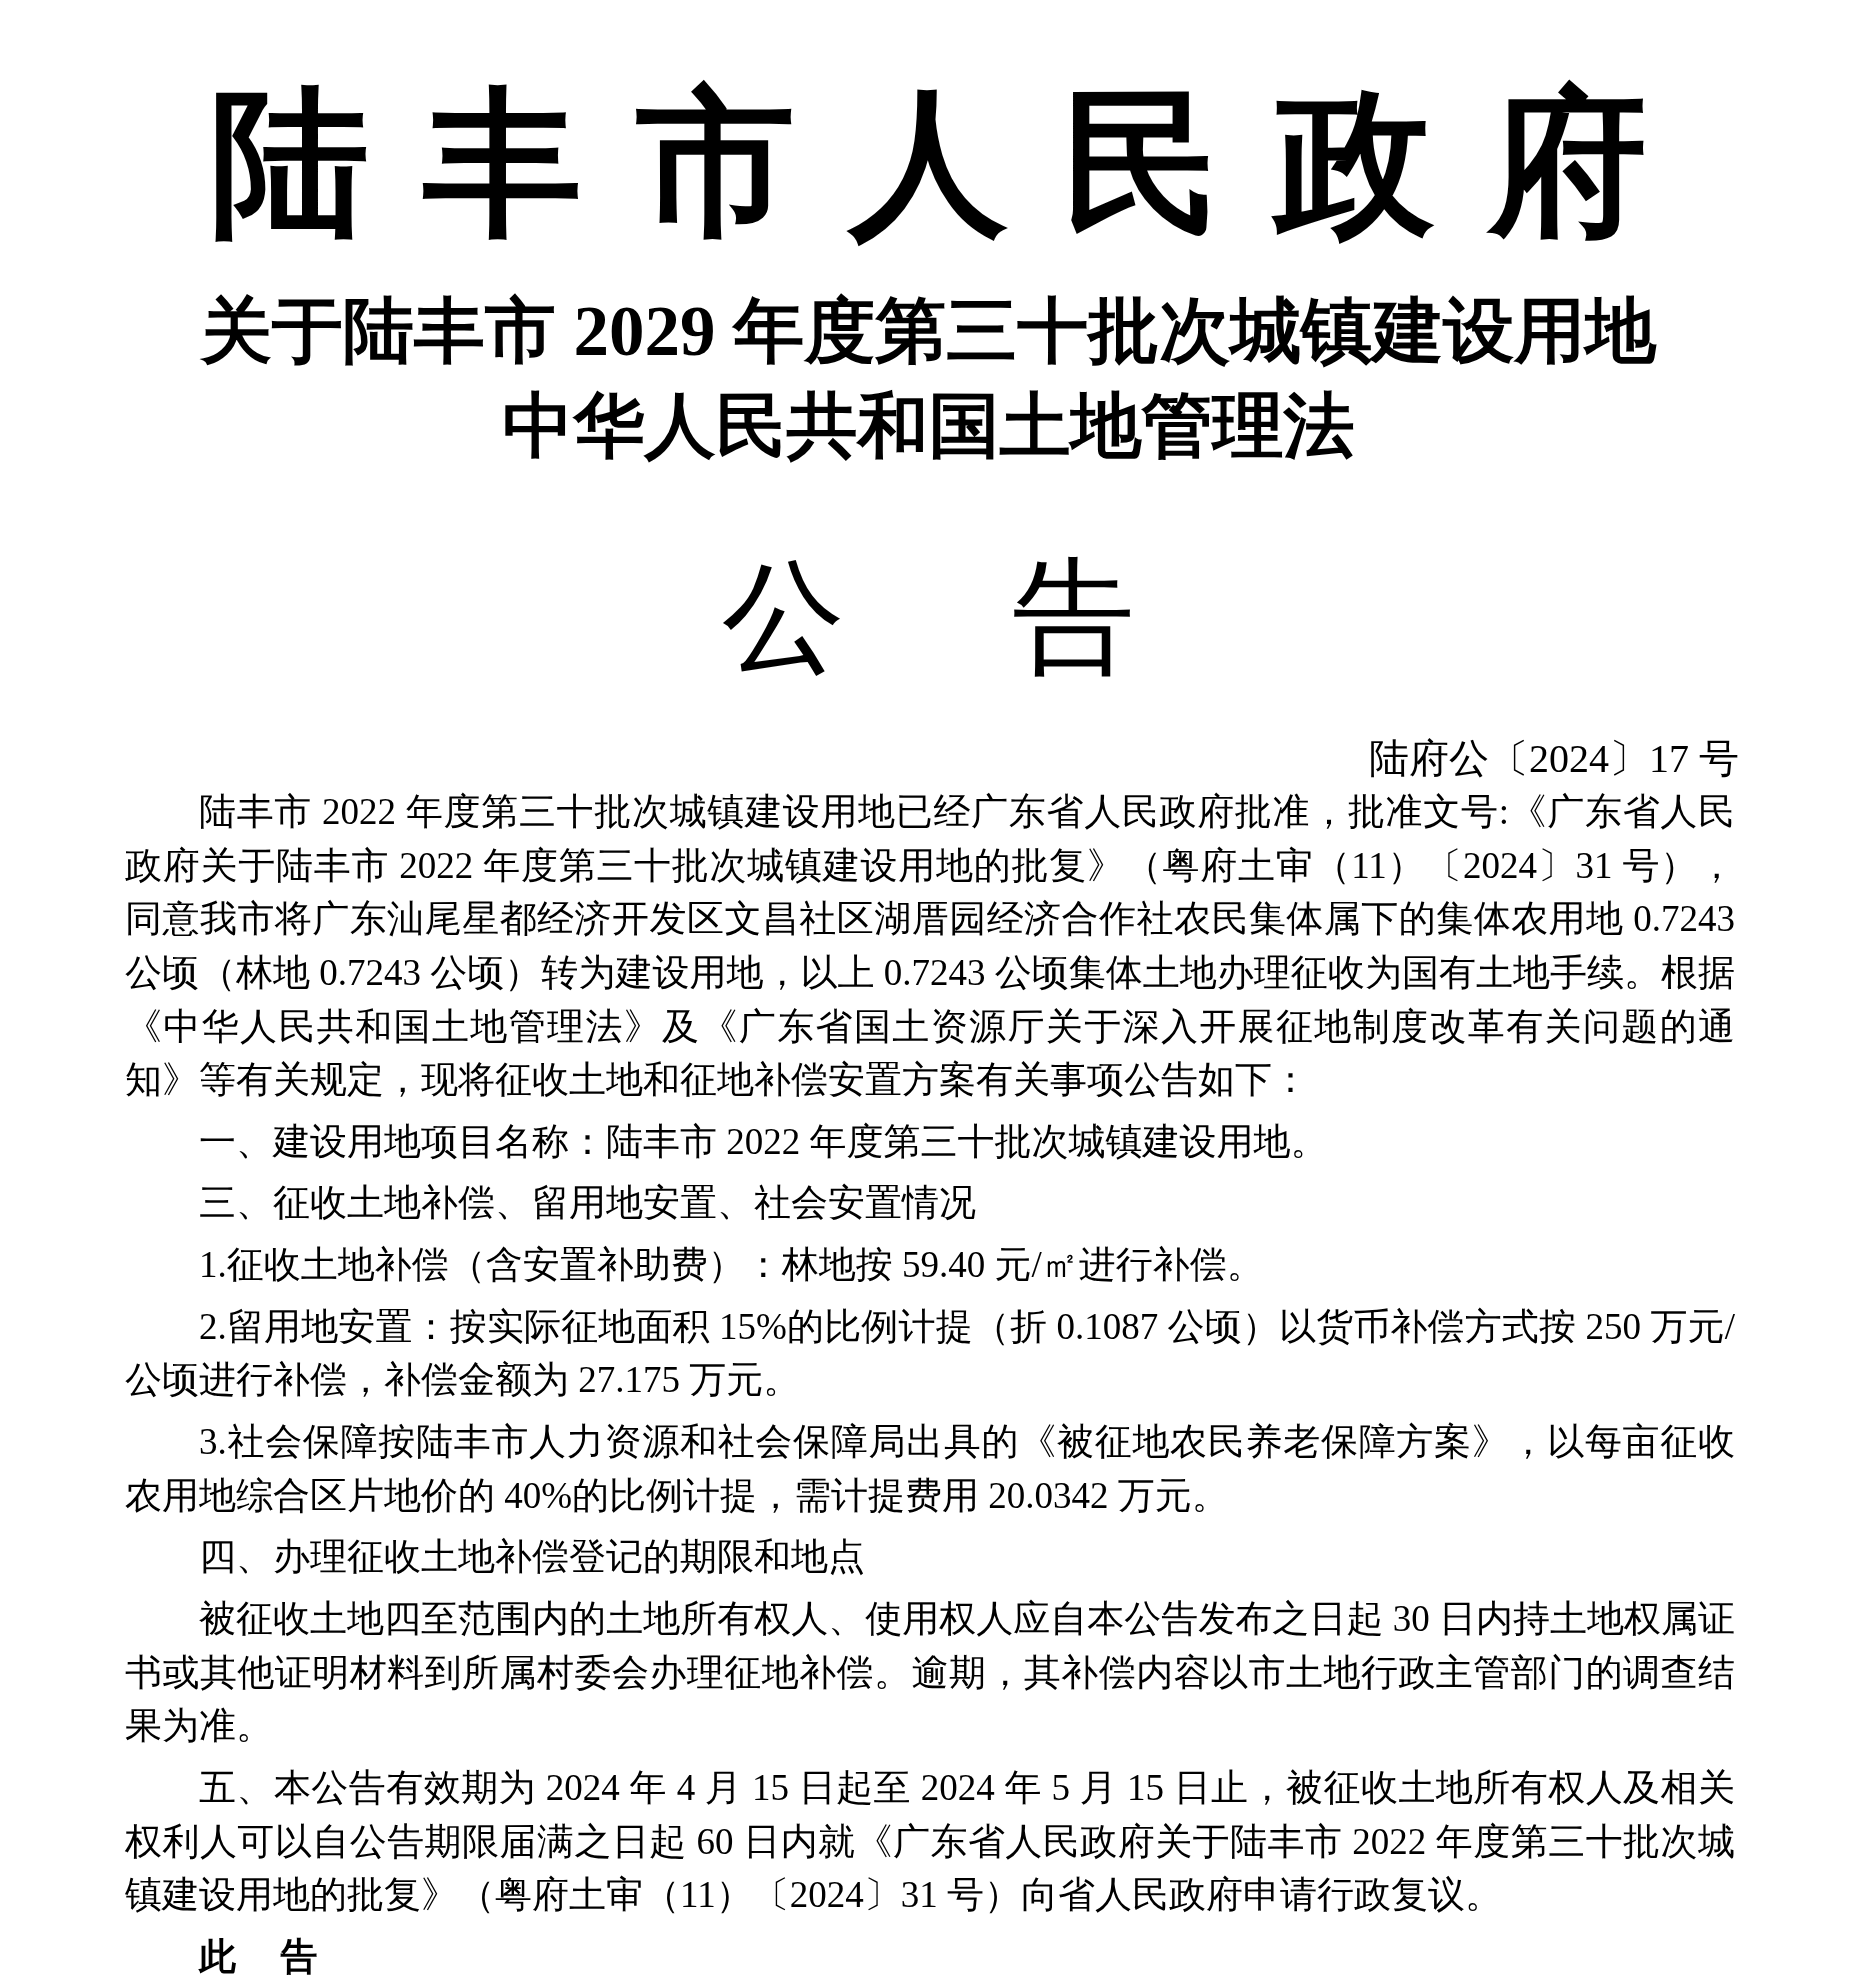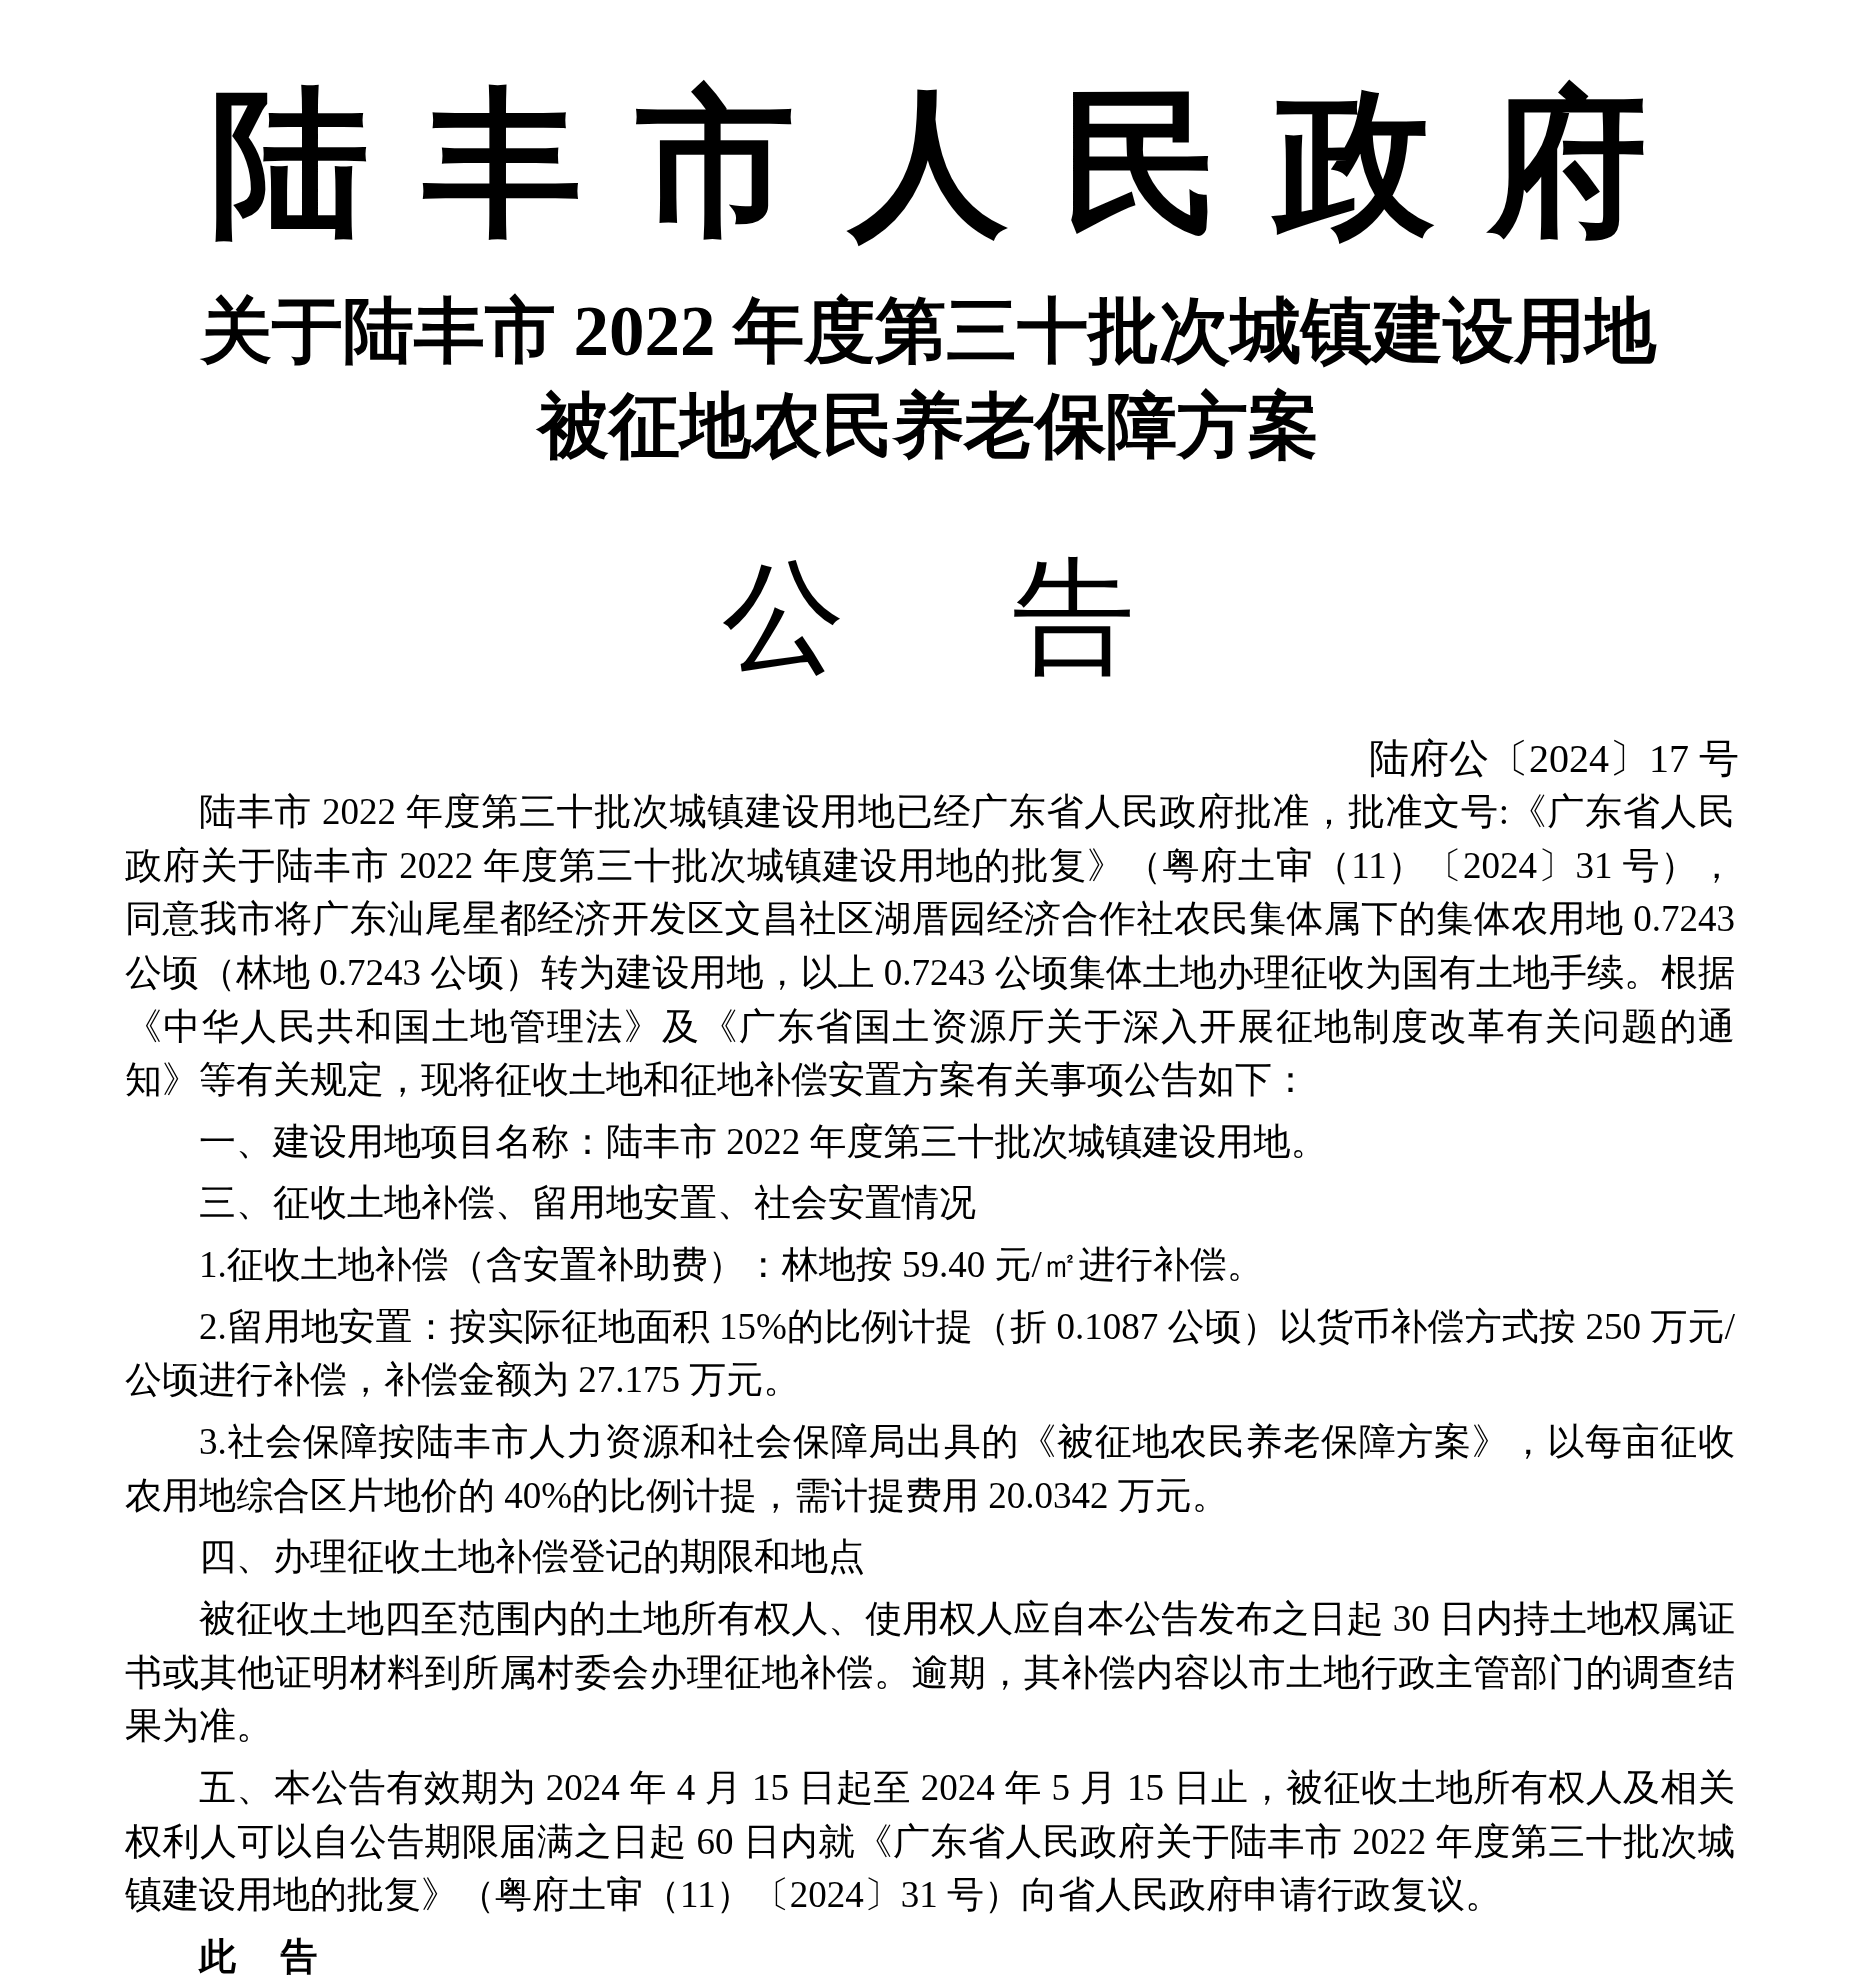--- a/index.html
+++ b/index.html
@@ -37,22 +37,22 @@
   .body-text p.closing { font-weight:bold; letter-spacing:0.1em; }
 </style>
 </head>
 <body>
 
 <div class="page">
 
   <div class="main-title">陆丰市人民政府</div>
 
   <div class="subtitle">
-    <div>关于陆丰市 2022 年度第三十批次城镇建设用地</div>
-    <div>被征地农民养老保障方案</div>
+    <div>关于陆丰市 2029 年度第三十批次城镇建设用地</div>
+    <div>中华人民共和国土地管理法</div>
   </div>
 
   <div class="notice-title">公　告</div>
 
   <div class="doc-number">陆府公〔2024〕17 号</div>
 
   <div class="body-text">
     <p>陆丰市 2022 年度第三十批次城镇建设用地已经广东省人民政府批准，批准文号:《广东省人民政府关于陆丰市 2022 年度第三十批次城镇建设用地的批复》（粤府土审（11）〔2024〕31 号），同意我市将广东汕尾星都经济开发区文昌社区湖厝园经济合作社农民集体属下的集体农用地 0.7243 公顷（林地 0.7243 公顷）转为建设用地，以上 0.7243 公顷集体土地办理征收为国有土地手续。根据《中华人民共和国土地管理法》及《广东省国土资源厅关于深入开展征地制度改革有关问题的通知》等有关规定，现将征收土地和征地补偿安置方案有关事项公告如下：</p>
     <p>一、建设用地项目名称：陆丰市 2022 年度第三十批次城镇建设用地。</p>
     <p>三、征收土地补偿、留用地安置、社会安置情况</p>

